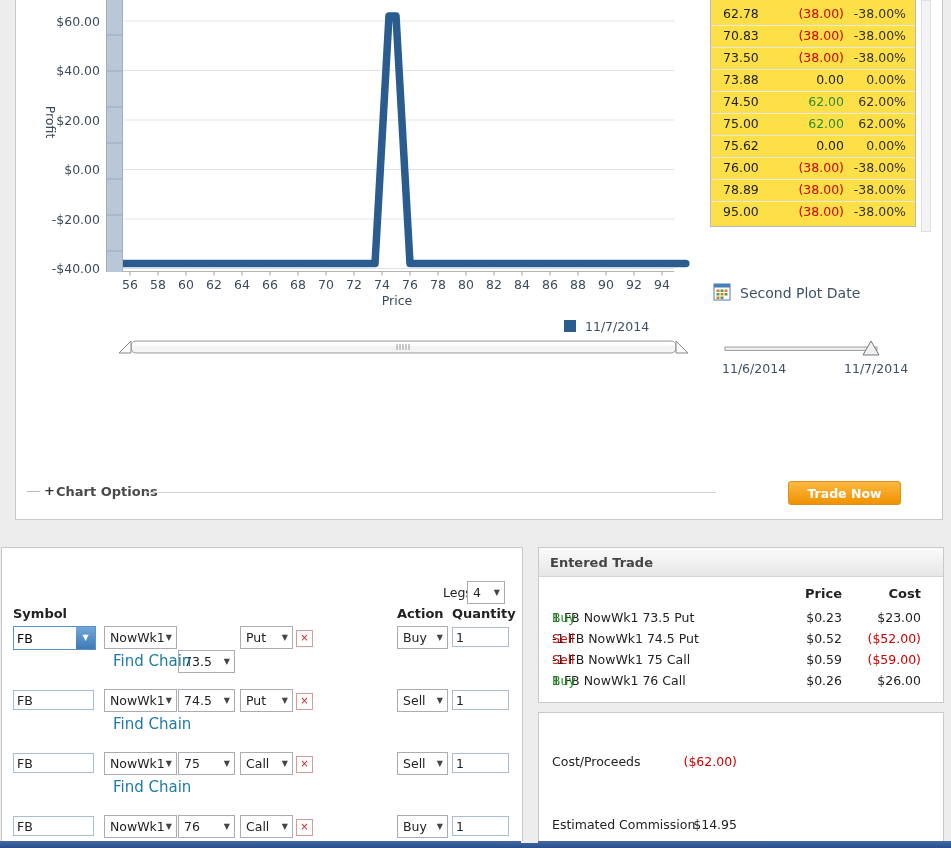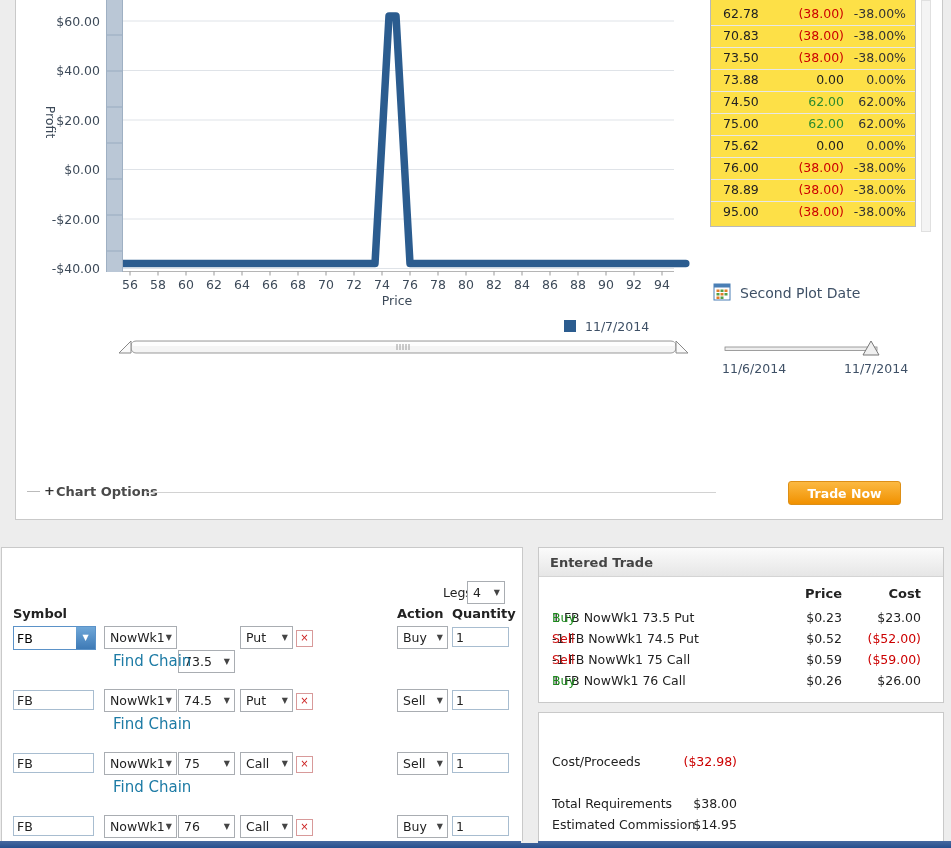--- a/index.html
+++ b/index.html
@@ -375,25 +375,21 @@
           <span class="tr-price">$0.26</span>
           <span class="tr-cost ">$26.00</span>
         </div>
       </div>
   </div>
 
   <div class="panel req-panel">
     <div id="req-rows" style="left:0;top:0;right:0;bottom:0;">
         <div class="req-row" style="top: 38px;">
           <span class="req-label">Cost/Proceeds</span>
-          <span class="req-value negv">($32.98)</span>
-        </div>
-        <div class="req-row" style="top: 80px;">
-          <span class="req-label">Total Requirements</span>
-          <span class="req-value ">$38.00</span>
+          <span class="req-value negv">($62.00)</span>
         </div>
         <div class="req-row" style="top: 101px;">
           <span class="req-label">Estimated Commission</span>
           <span class="req-value ">$14.95</span>
         </div>
       </div>
   </div>
 
   <div class="footer-bar"></div>
   <div class="footer-notch"></div>

